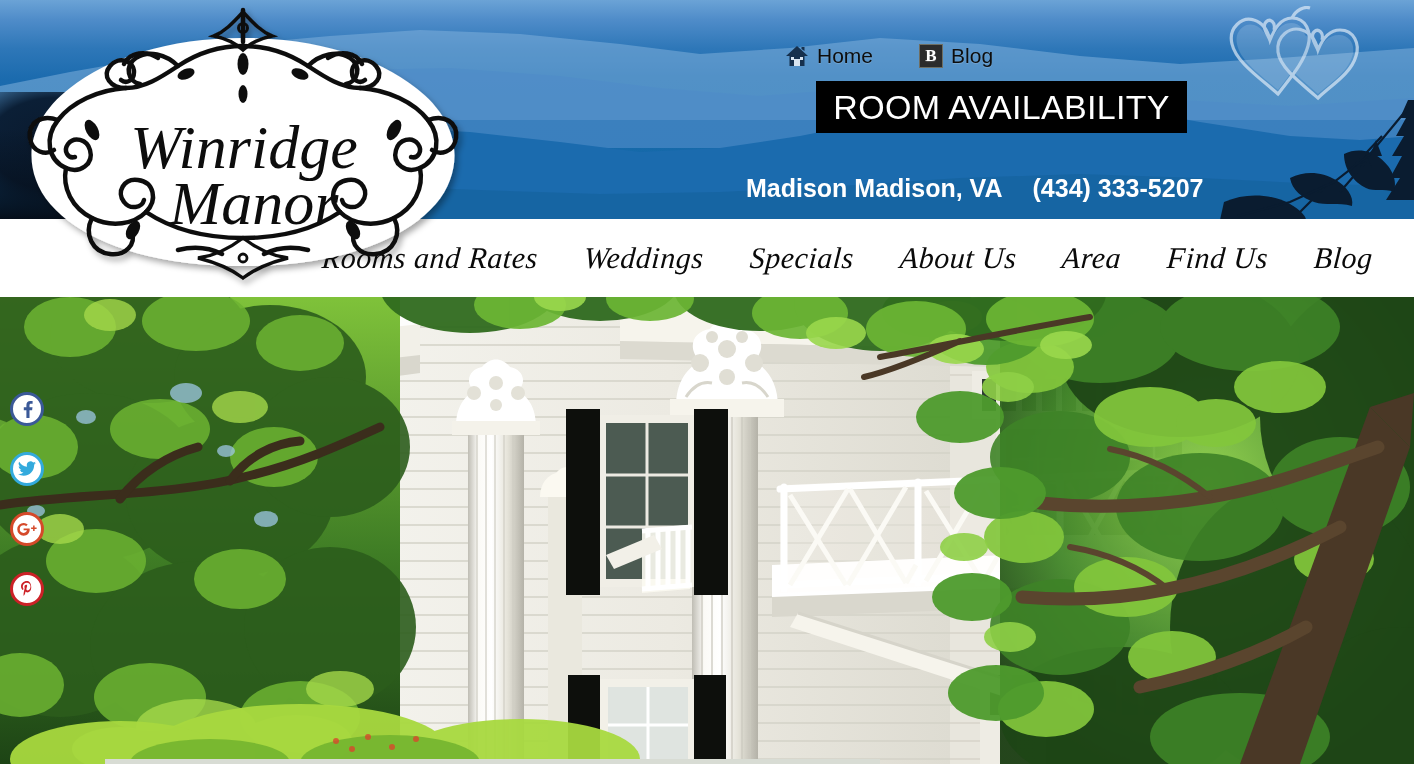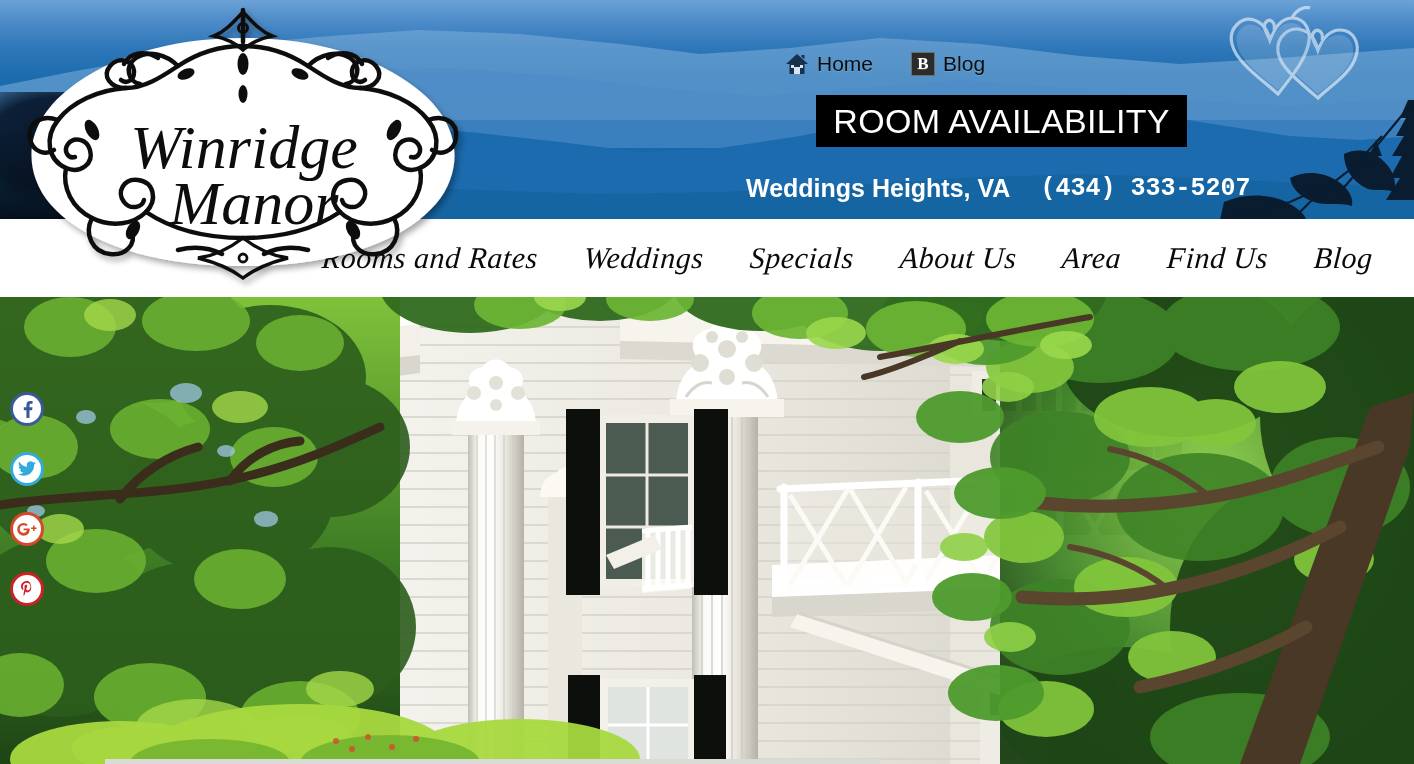--- a/index.html
+++ b/index.html
@@ -40,55 +40,55 @@
   .tree-right {
     position:absolute; right:-10px; top:96px; width:230px; height:124px;
   }
 
   
   .hearts { position:absolute; right:44px; top:6px; width:150px; height:96px; opacity:.72; }
 
   
   .topnav {
     position:absolute; left:785px; top:44px; height:32px;
-    display:flex; align-items:flex-end; gap:8px;
+    display:flex; align-items:flex-start; gap:16px;
     font-size:21px; color:#111;
   }
   .topnav a {
     display:flex; align-items:center; gap:8px;
     text-decoration:none; color:#0d0d0d;
     padding:0 14px 0 0; margin-right:16px;
     text-shadow:0 1px 1px rgba(255,255,255,.18);
     white-space:nowrap;
   }
   .topnav a:last-child { margin-right:0; }
   .ico-home { width:24px; height:22px; display:block; }
   .ico-pin  { width:17px; height:24px; display:block; }
   .ico-blog {
     width:24px; height:24px; background:#2b2b2b; border:1px solid #6e6e62;
     color:#fff; font:bold 17px/22px "Liberation Serif", serif;
     text-align:center; display:block;
   }
 
   
   .avail-btn {
-    position:absolute; left:816px; top:95px; width:371px; height:52px;
+    position:absolute; left:816px; top:81px; width:371px; height:52px;
     background:#000; border:none;
     color:#fff; font-size:34px; font-weight:400; letter-spacing:.3px;
     display:flex; align-items:center; justify-content:center;
     cursor:pointer; font-family:"Liberation Sans", sans-serif;
   }
 
   
   .contact {
     position:absolute; left:746px; top:172px; width:450px; height:32px;
     display:flex; align-items:center; gap:30px;
     color:#fff; font-size:25px; font-weight:bold; white-space:nowrap;
   }
-  .contact a { color:#fff; text-decoration:none;font-family:Liberation Mono, monospace; }
+  .contact a { color:#fff; text-decoration:none; }
 
   
   .logo {
     position:absolute; left:18px; top:2px; width:450px; height:296px;
     z-index:30;
   }
   .logo svg { display:block; width:100%; height:100%; }
 
   
   .mainnav {
@@ -226,21 +226,21 @@
 
       <a href="#">
         <span class="ico-blog">B</span>
         <span>Blog</span>
       </a>
     </nav>
 
     <button class="avail-btn">ROOM AVAILABILITY</button>
 
     <div class="contact">
-      <span>Weddings Heights, VA</span>
+      <span>Madison Madison, VA</span>
       <a href="#">(434) 333-5207</a>
     </div>
   </div>
 
   <a class="logo" href="#">
     <svg viewBox="0 0 450 296">
       <defs>
         <filter id="lshadow" x="-20%" y="-20%" width="150%" height="150%">
           <feDropShadow dx="3" dy="4" stdDeviation="3" flood-color="#000" flood-opacity="0.35"></feDropShadow>
         </filter>

